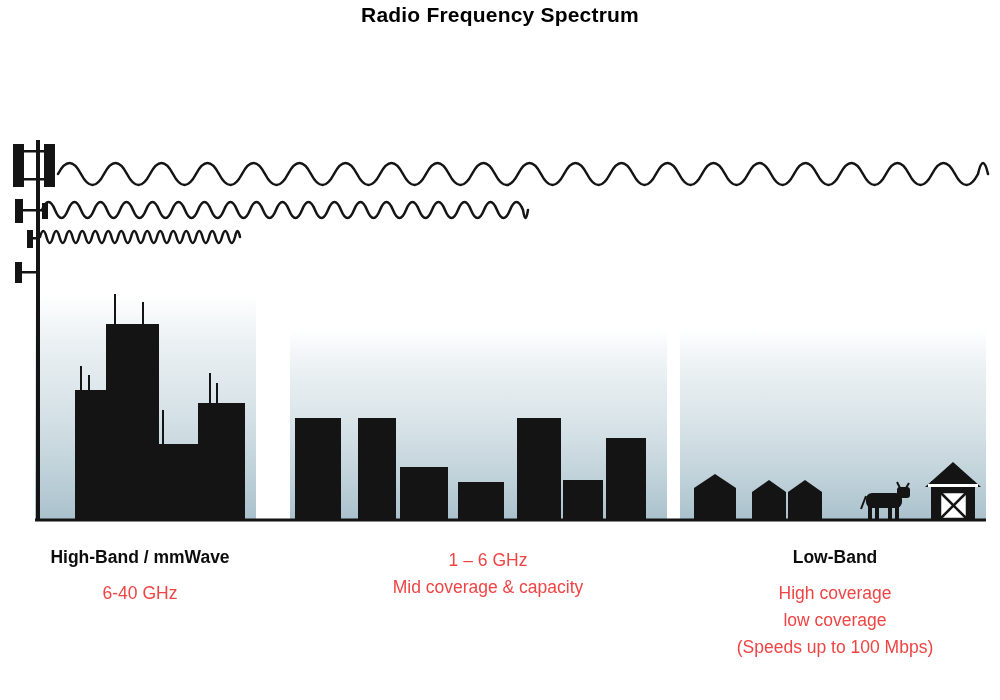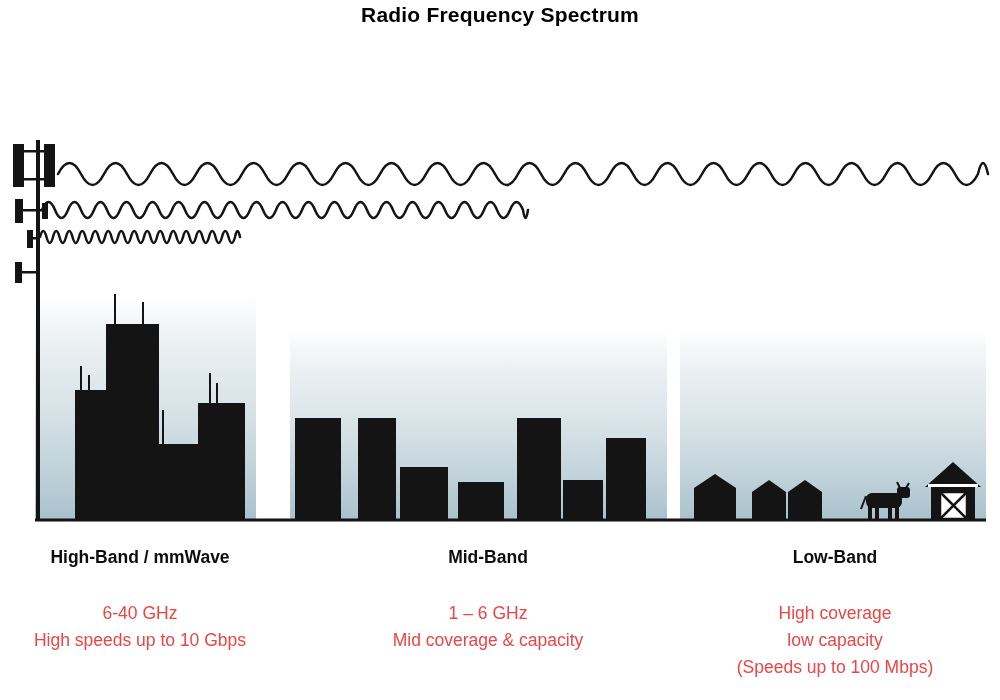--- a/index.html
+++ b/index.html
@@ -4,21 +4,21 @@
 <style>
   * { margin:0; padding:0; box-sizing:border-box; }
   html,body { width:1000px; height:700px; background:#ffffff; overflow:hidden;
               font-family:"Liberation Sans", sans-serif; }
   .stage { position:relative; width:1000px; height:700px; background:#fff; }
   .diagram-title { position:absolute; top:3px; left:0; width:100%;
                    text-align:center; font-size:21px; font-weight:700; color:#000;
                    letter-spacing:0.2px; }
   #scene { position:absolute; top:0; left:0; }
   .band { position:absolute; top:547px; text-align:center; }
-  .band-name { font-size:17.5px; font-weight:700; color:#0d0d0d; margin-bottom:32px; }
+  .band-name { font-size:17.5px; font-weight:700; color:#0d0d0d; margin-bottom:12px; }
   .band-line { font-size:17.5px; color:#ef4444; line-height:27px; }
   .band-0 { left:30px;  width:220px; }
   .band-1 { left:338px; width:300px; }
   .band-2 { left:685px; width:300px; }
 </style>
 </head>
 <body>
 
 <div class="stage">
 
@@ -104,29 +104,27 @@
         <line x1="967" y1="492" x2="940" y2="519" stroke="#141414" stroke-width="2.5"></line>
         <rect x="940" y="492" width="27" height="27" fill="none" stroke="#141414" stroke-width="2.5"></rect>
       </g>
     </g>
   <line x1="35" y1="520" x2="986" y2="520" stroke="#141414" stroke-width="3"></line>
     </svg>
 
   <div class="band band-0">
     <div class="band-name">High-Band / mmWave</div>
     <div class="band-line">6-40 GHz</div>
-    <div class="band-line">High speeds up to 10 Gbps</div>
   </div>
 
   <div class="band band-1">
-    <div class="band-name">Mid-Band</div>
     <div class="band-line">1 – 6 GHz</div>
     <div class="band-line">Mid coverage &amp; capacity</div>
   </div>
 
   <div class="band band-2">
     <div class="band-name">Low-Band</div>
     <div class="band-line">High coverage</div>
-    <div class="band-line">low capacity</div>
+    <div class="band-line">low coverage</div>
     <div class="band-line">(Speeds up to 100 Mbps)</div>
   </div>
 
 </div>
 
 </body></html>

